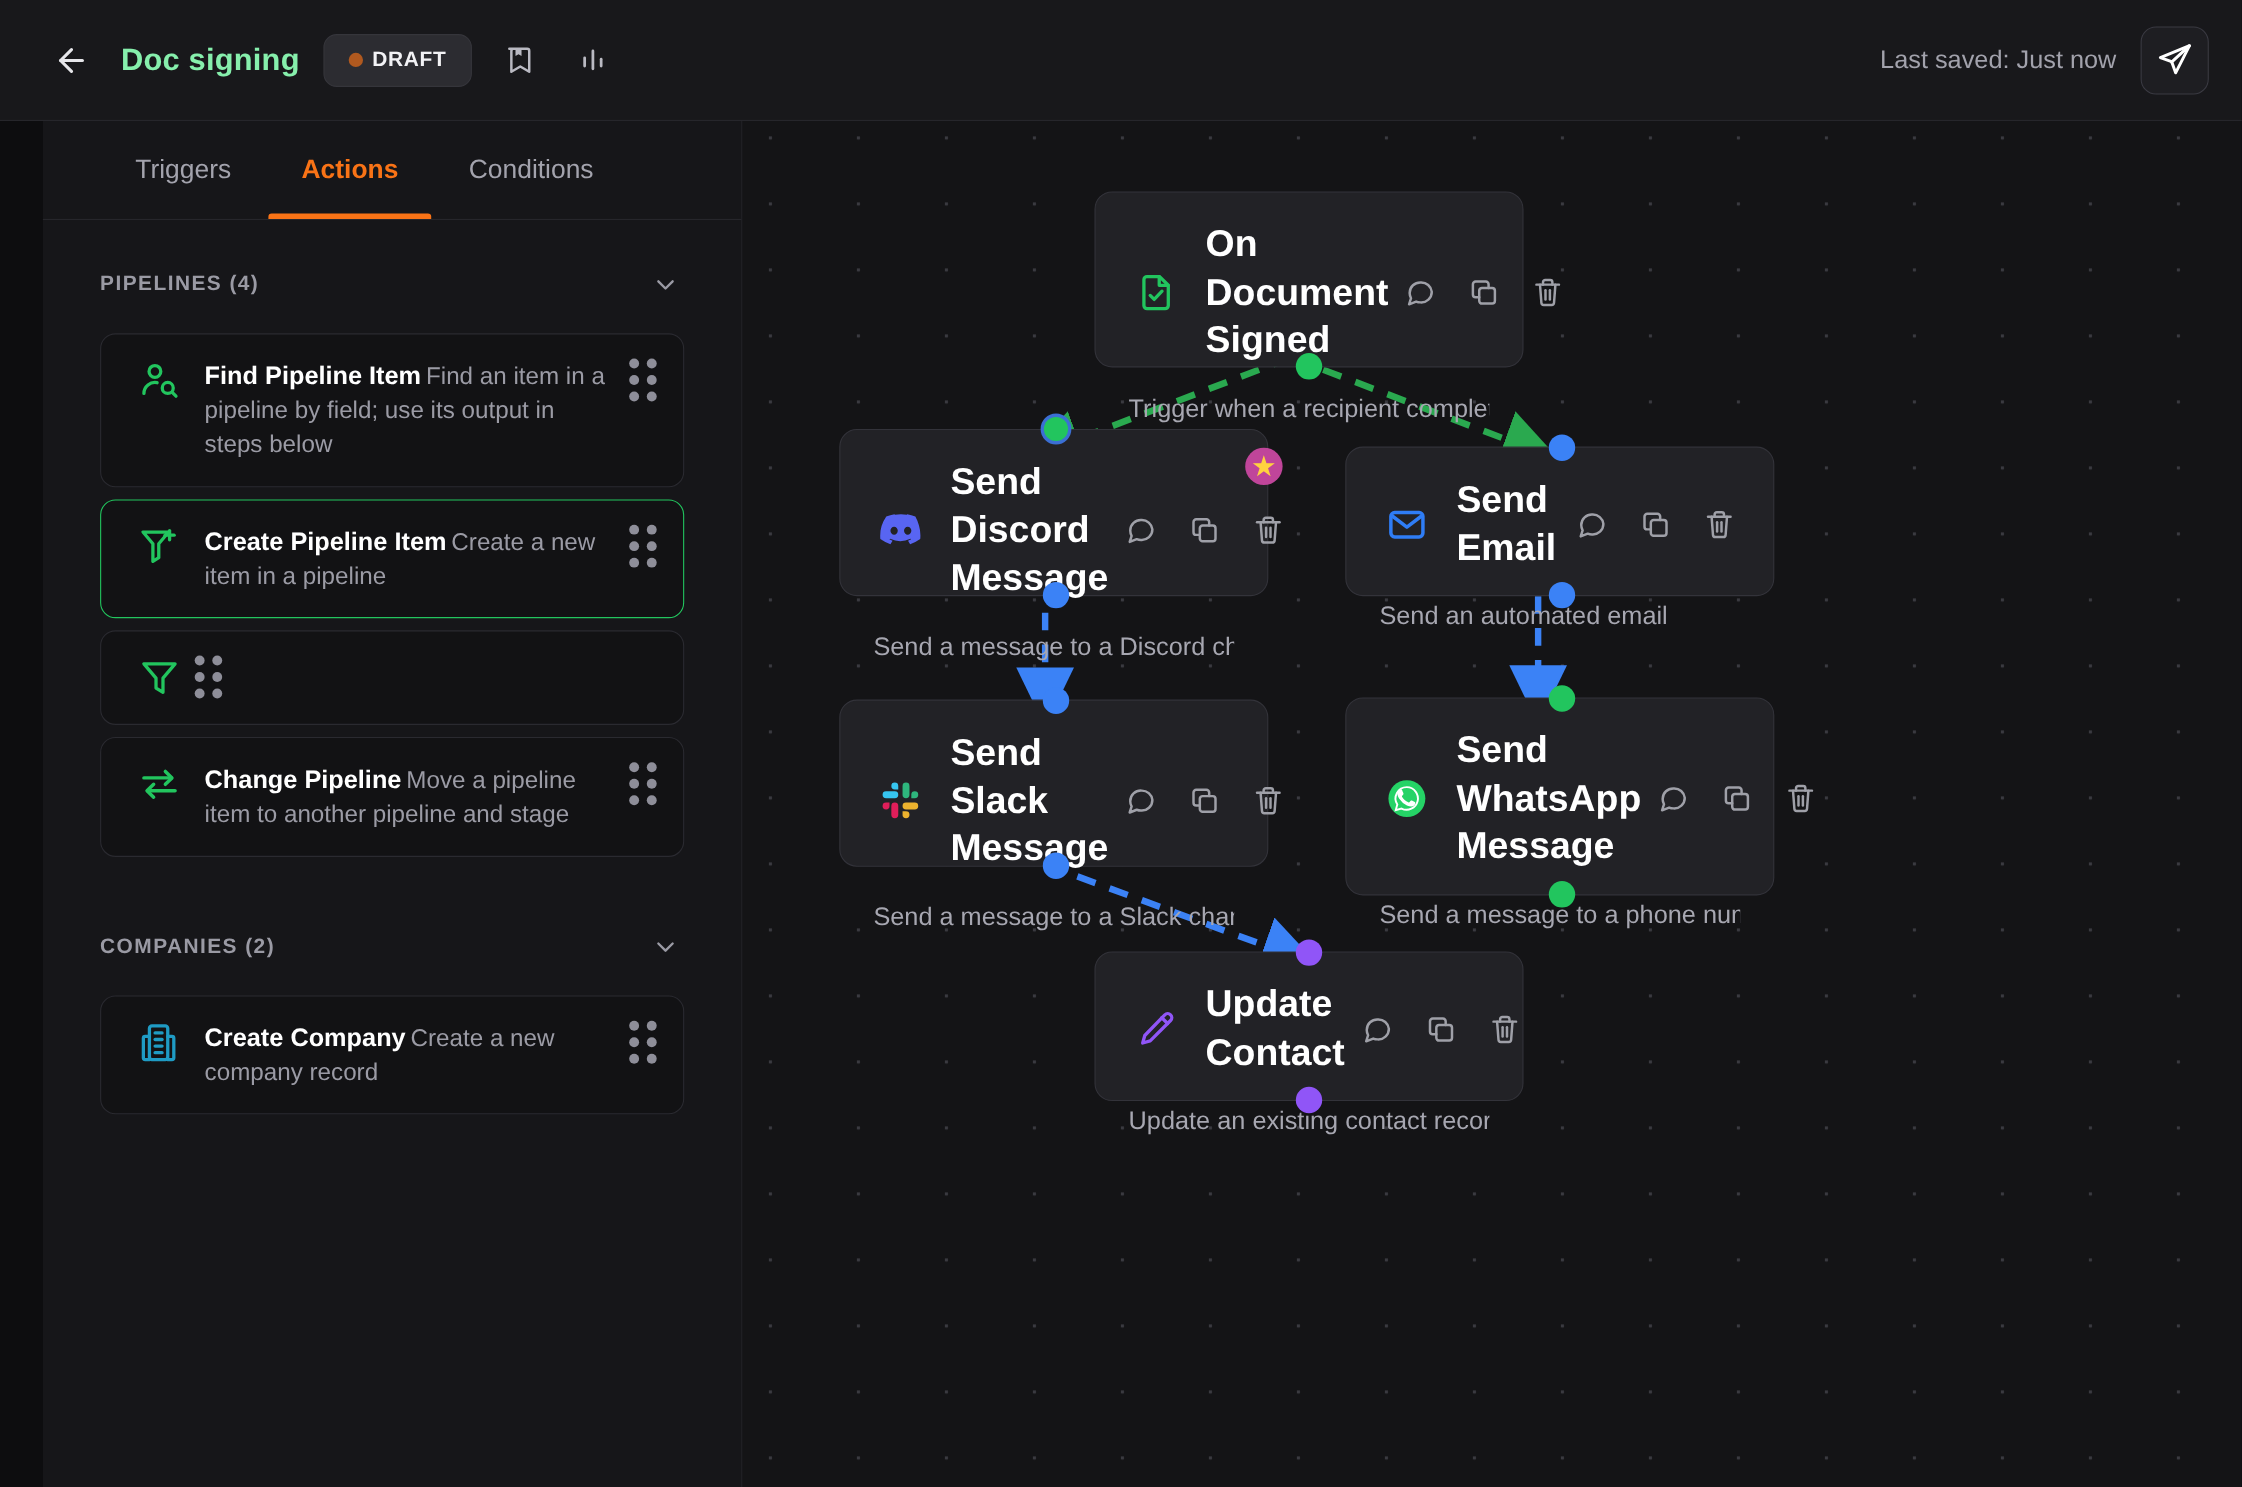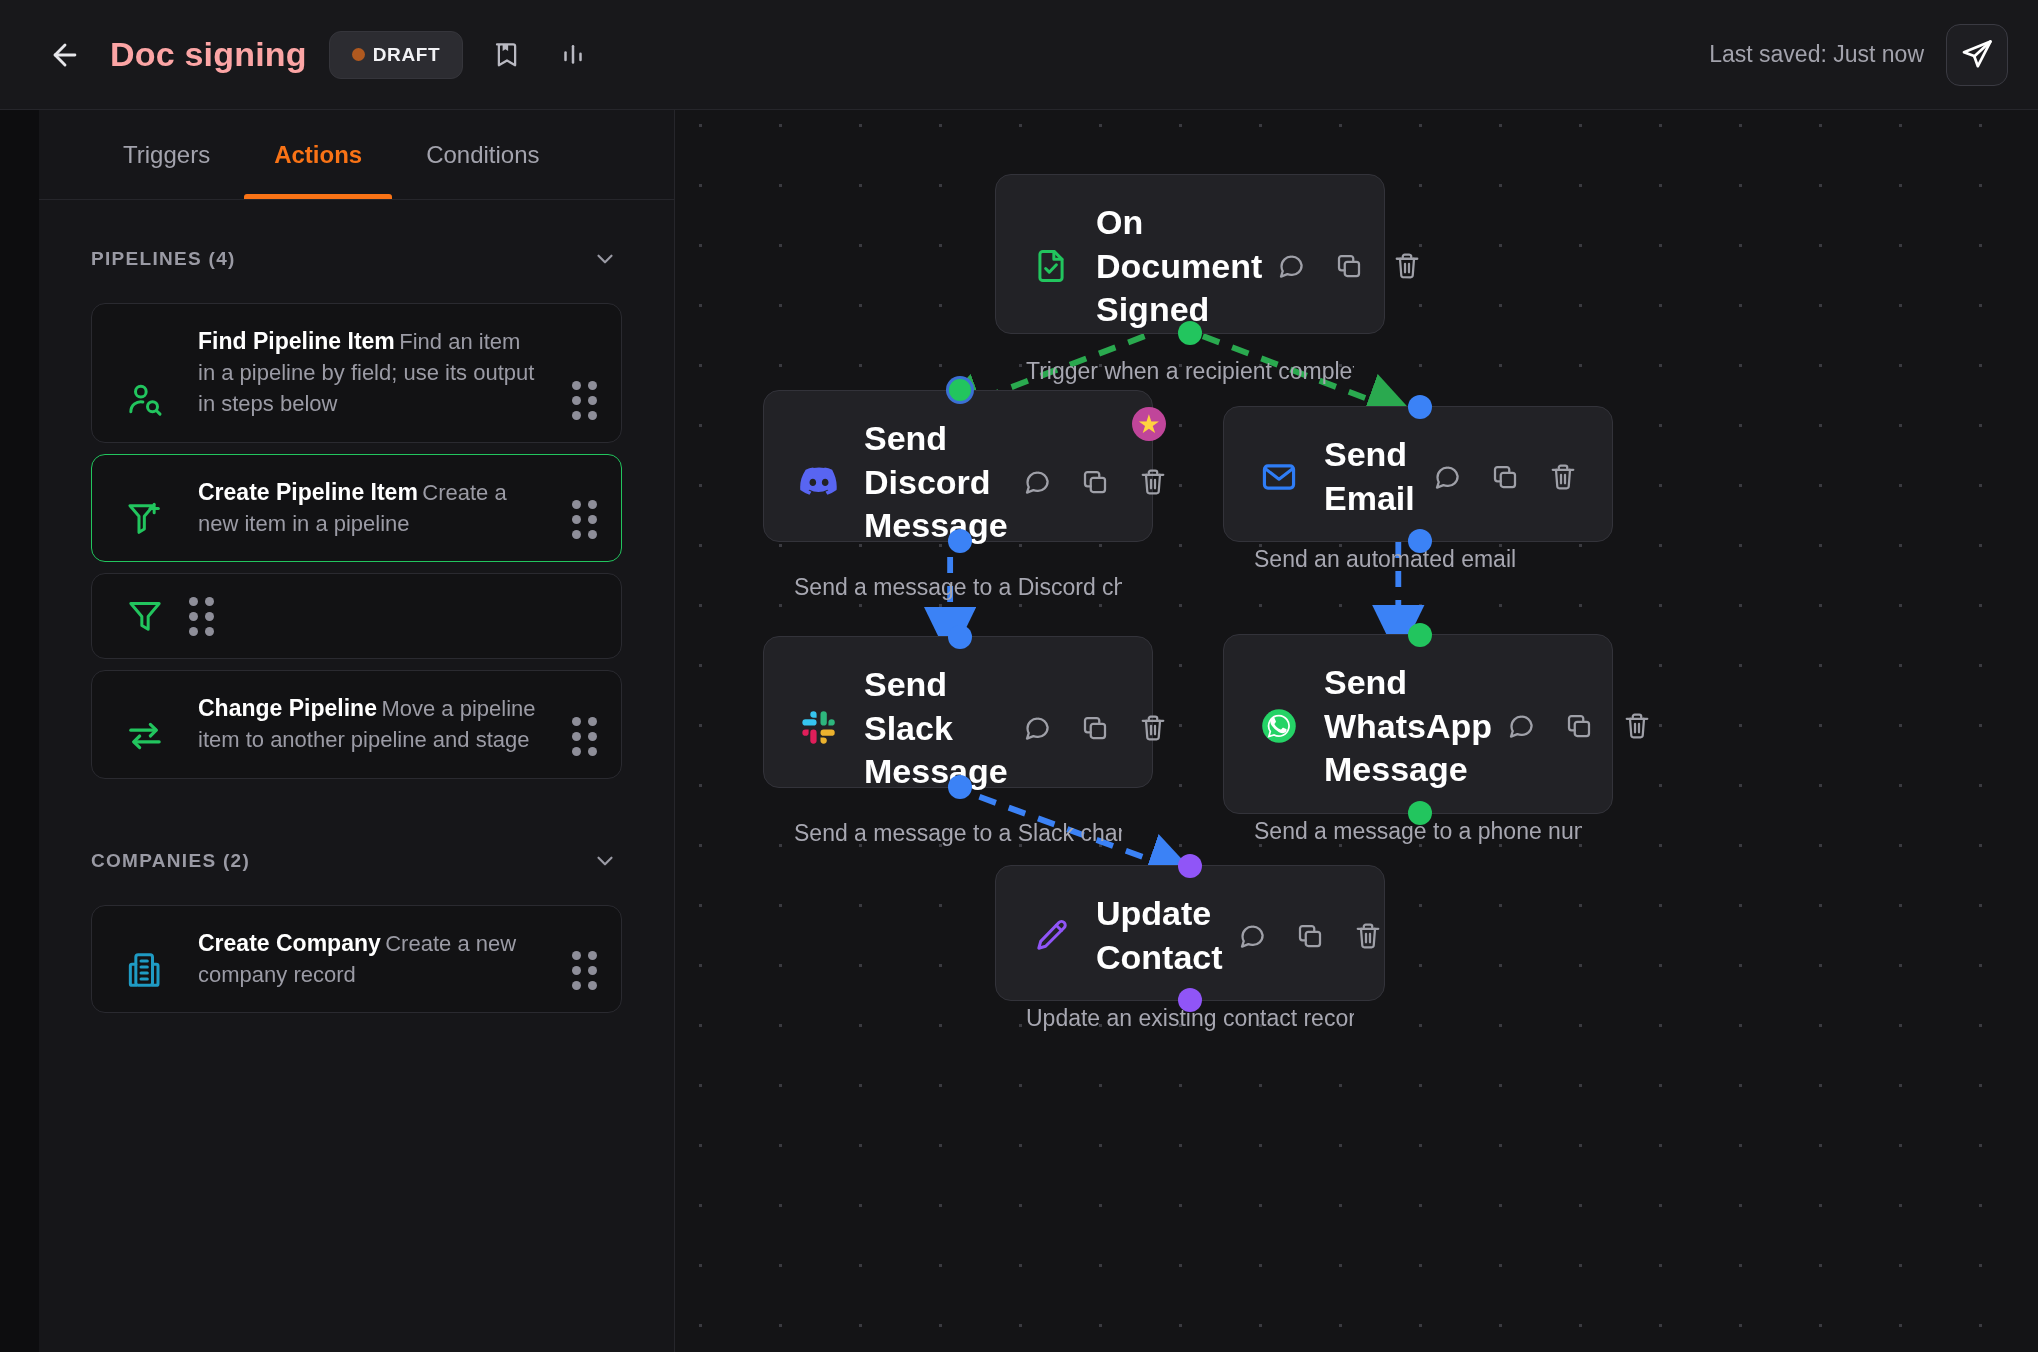--- a/index.html
+++ b/index.html
@@ -18,21 +18,21 @@
     border-bottom: 1px solid #26262b;
     display: flex; align-items: center;
     padding: 0 30px 0 42px;
     position: relative; z-index: 30;
   }
   .back-btn {
     width: 46px; height: 46px; display: flex; align-items: center; justify-content: center;
     color: #e6e6ea; cursor: pointer; border-radius: 8px;
   }
   .doc-title {
-    font-size: 34px; font-weight: 700; color: #fca5a5;
+    font-size: 28px; font-weight: 700; color: #86efac;
     margin-left: 22px; letter-spacing: .2px; white-space: nowrap;
   }
   .draft-badge {
     margin-left: 22px;
     background: #2c2c31; border: 1px solid #35353b;
     border-radius: 12px; height: 48px;
     display: flex; align-items: center; gap: 8px;
     padding: 0 22px; cursor: pointer;
   }
   .draft-dot { width: 13px; height: 13px; border-radius: 50%; background: #b0591f; flex: 0 0 13px; }
@@ -83,21 +83,21 @@
   .group-head {
     display: flex; align-items: center; justify-content: space-between;
     padding: 46px 56px 20px 52px; cursor: pointer;
   }
   .group-title { font-size: 19px; font-weight: 700; color: #9a9aa4; letter-spacing: 1.3px; }
   .chev { color: #9a9aa4; display: flex; }
 
   .card {
     margin: 11px 52px; background: #121214;
     border: 1px solid #2a2a30; border-radius: 14px;
-    display: flex; align-items: flex-end; gap: 12px;
+    display: flex; align-items: flex-start; gap: 0;
     padding: 22px 20px 22px 26px; cursor: pointer;
     position: relative;
   }
   .card.selected { border-color: #22c55e; }
   .card-icon { width: 54px; flex: 0 0 54px; display: flex; align-items: center; justify-content: center; }
   .card-body { flex: 1 1 auto; padding: 0 14px 0 14px; min-width: 0; }
   .card-title { font-size: 23px; font-weight: 700; color: #ffffff; line-height: 1.32; }
   .card-desc { font-size: 22px; color: #9b9ba5; line-height: 1.42; margin-top: 2px; }
   .drag-handle {
     width: 34px; flex: 0 0 34px; display: grid;

